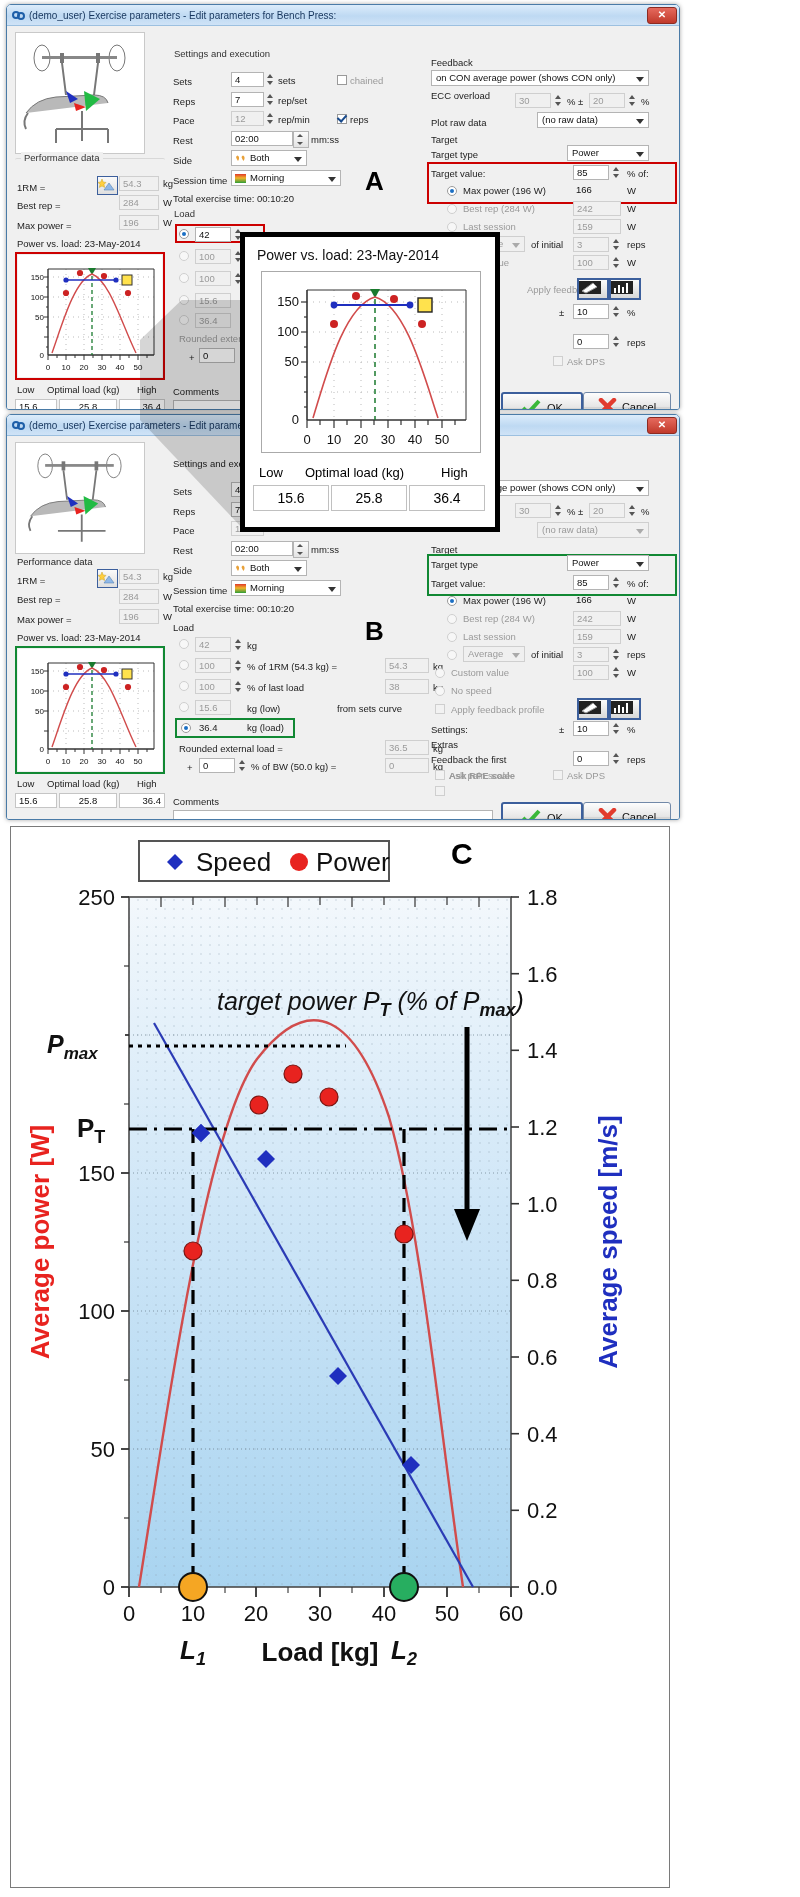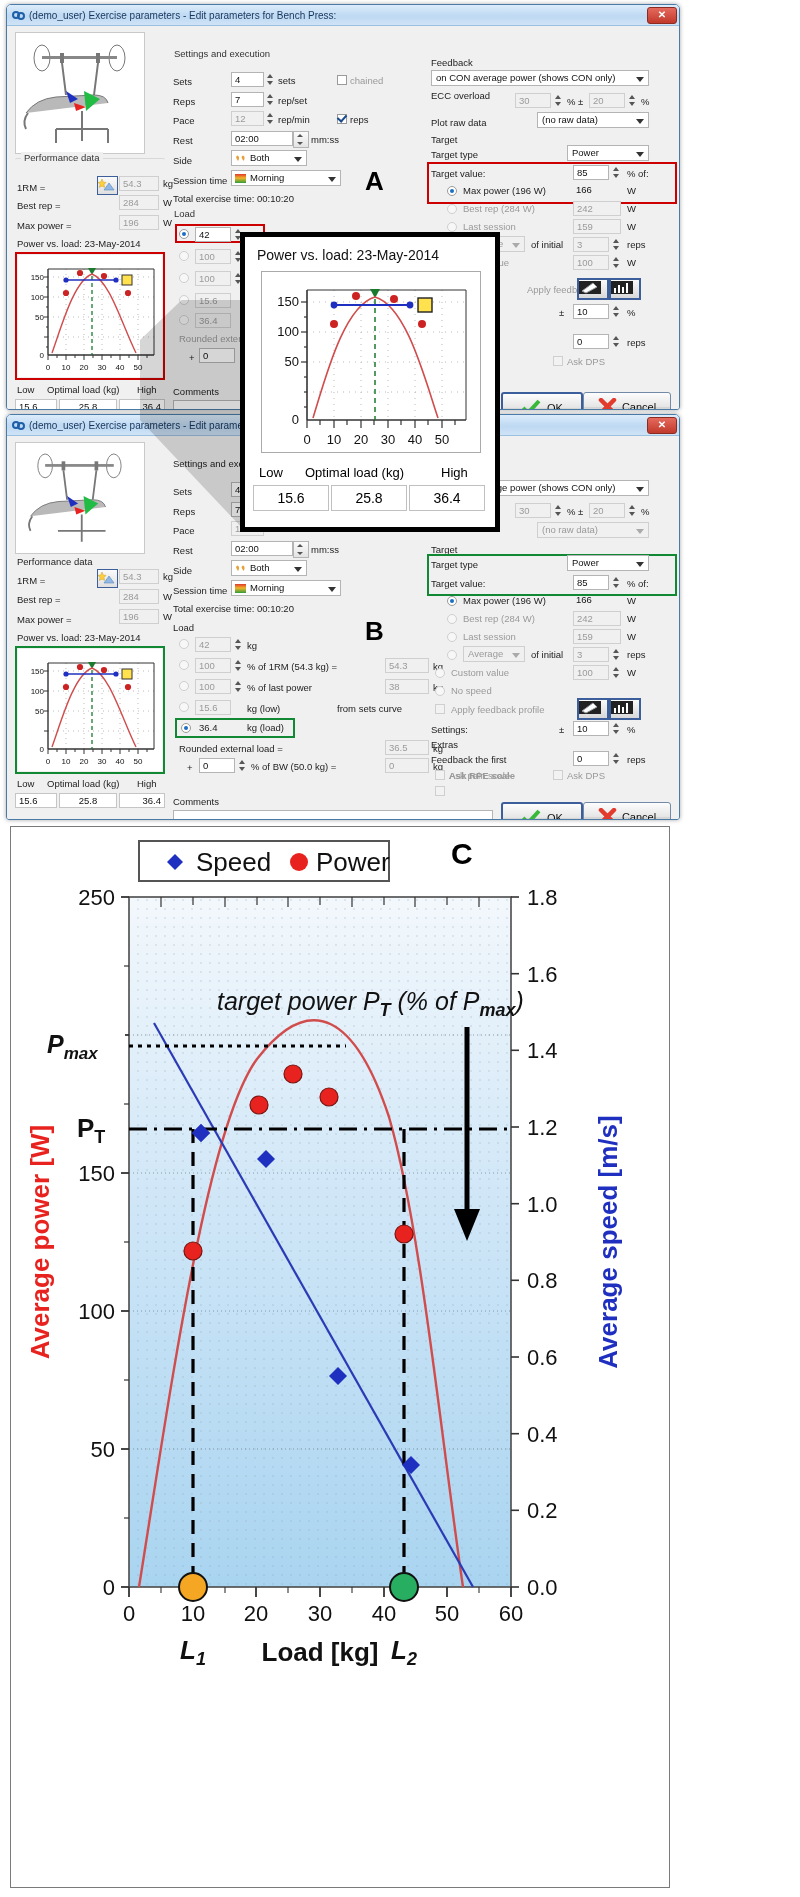--- a/index.html
+++ b/index.html
@@ -557,21 +557,21 @@
     <div class="rad dis" style="left:172px;top:224px;"></div>
     <div class="fld dis" style="left:188px;top:222px;width:36px;">100</div>
     <div class="spin" style="left:226px;top:222px;"></div>
     <div class="lbl" style="left:240px;top:225px;">% of 1RM (54.3 kg) =</div>
     <div class="fld dis" style="left:378px;top:222px;width:44px;">54.3</div>
     <div class="lbl" style="left:426px;top:225px;">kg</div>
 
     <div class="rad dis" style="left:172px;top:245px;"></div>
     <div class="fld dis" style="left:188px;top:243px;width:36px;">100</div>
     <div class="spin" style="left:226px;top:243px;"></div>
-    <div class="lbl" style="left:240px;top:246px;">% of last power</div>
+    <div class="lbl" style="left:240px;top:246px;">% of last load</div>
     <div class="fld dis" style="left:378px;top:243px;width:44px;">38</div>
     <div class="lbl" style="left:426px;top:246px;">kg</div>
 
     <div class="rad dis" style="left:172px;top:266px;"></div>
     <div class="fld dis" style="left:188px;top:264px;width:36px;">15.6</div>
     <div class="lbl" style="left:240px;top:267px;">kg (low)</div>
     <div class="lbl" style="left:330px;top:267px;">from sets curve</div>
 
     <div class="hl-green" style="left:168px;top:282px;width:120px;height:20px;"></div>
     <div class="rad on" style="left:174px;top:287px;"></div>

